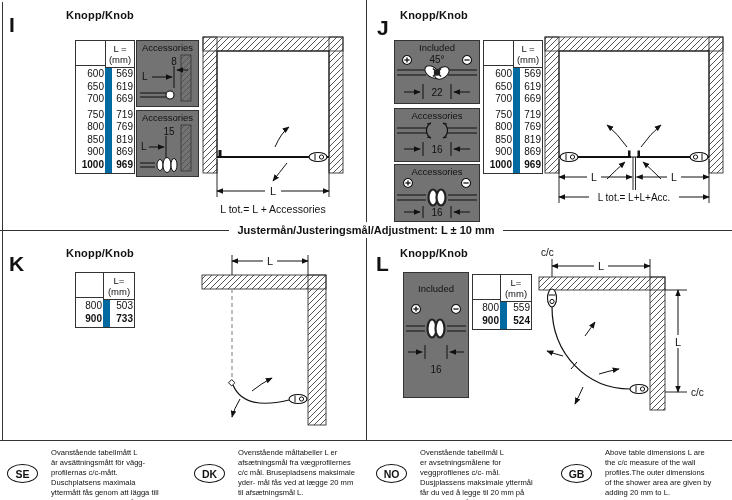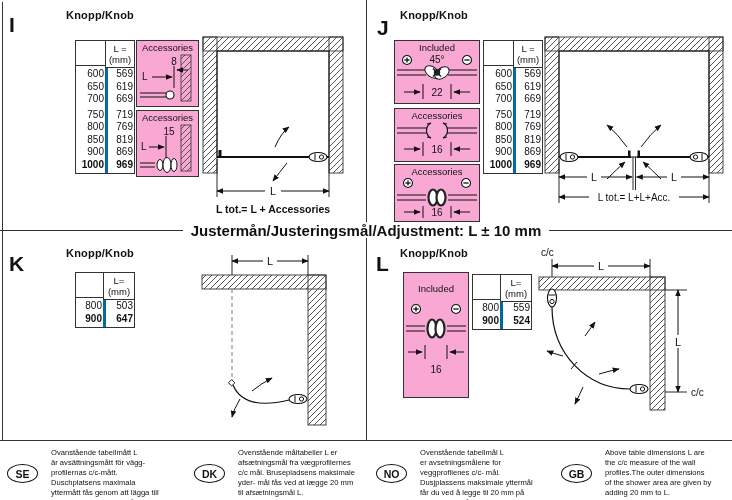--- a/index.html
+++ b/index.html
@@ -8,33 +8,33 @@
   .vline, .hline { position:absolute; background:#333; }
   .letter { position:absolute; font-size:21px; font-weight:bold; }
   .qheader { position:absolute; font-size:11px; font-weight:bold; letter-spacing:.2px; }
 
   .dtable { position:absolute; display:grid; background:#fff; border:1px solid #333; }
   .cols-a { grid-template-columns:29px 29px; }
   .cols-b { grid-template-columns:27px 31px; }
   .dtable .hc { border-bottom:1px solid #333; height:24px; }
   .dtable .hc2 { border-left:1px solid #333; font-size:9.5px; line-height:11px; text-align:center; padding-top:2px; }
   .dtable .cell { text-align:right; font-size:10px; line-height:12.5px; padding:0 1px; }
-  .dtable .c2 { border-left:3px solid #0369a1; }
+  .dtable .c2 { border-left:7px solid #0369a1; }
   .dtable .gaprow { padding-top:3px; }
   .dtable .lastrow { padding-bottom:2px;font-weight:bold; }
 
-  .ibox { position:absolute; border:1px solid #333; background:#f9a8d4; text-align:center; }
+  .ibox { position:absolute; border:1px solid #333; background:#737373; text-align:center; }
   .btitle { font-size:9.5px; line-height:12px; padding-top:1px; }
 
-  .totlabel { position:absolute; font-size:10.5px; text-align:center;font-weight:bold; }
+  .totlabel { position:absolute; font-size:10.5px; text-align:center; }
 
   .adjband { position:absolute; left:0; right:0; top:222px; height:16px;
              display:flex; align-items:center; }
   .adjband .rule { flex:1; height:1px; background:#333; }
-  .adjband .adjtext { padding:0 8px; font-size:15px; font-weight:bold; white-space:nowrap; }
+  .adjband .adjtext { padding:0 8px; font-size:11px; font-weight:bold; white-space:nowrap; }
 
   .footer { position:absolute; left:0; right:0; top:440px; bottom:0; border-top:1px solid #333;
             display:grid; grid-template-columns:187px 182px 185px 1fr;
             padding:5px 4px 0 7px; box-sizing:border-box; }
   .lang { display:flex; gap:13px; }
   .lang-oval { width:31px; height:19px; border:1.6px solid #111; border-radius:50%;
                font-size:10.5px; font-weight:bold; text-align:center; line-height:18px;
                flex:0 0 auto; margin-top:18px; box-sizing:border-box; }
   .lang-text { font-size:7.6px; line-height:1.33; white-space:pre-line; padding-top:2px; }
 
@@ -289,21 +289,21 @@
 
   <div class="dtable cols-b" style="left:75px; top:272px;">
     <div class="hc"></div>
     <div class="hc hc2">
       <div>L=</div>
       <div>(mm)</div>
     </div>
     <div class="cell">800</div>
     <div class="cell c2">503</div>
     <div class="cell lastrow">900</div>
-    <div class="cell c2 lastrow">647</div>
+    <div class="cell c2 lastrow">733</div>
   </div>
 
   <svg width="150" height="178" viewBox="0 0 150 178" style="position:absolute; left:196px; top:249px;">
     <line x1="36" y1="6" x2="36" y2="26" stroke="#111" stroke-width="0.9"></line>
     <line x1="112" y1="6" x2="112" y2="26" stroke="#111" stroke-width="0.9"></line>
     <line x1="36" y1="12" x2="112" y2="12" stroke="#111" stroke-width="1" marker-start="url(#arr)" marker-end="url(#arr)"></line>
     <rect x="67" y="5" width="14" height="13" fill="#fff"></rect>
     <text x="74" y="16" font-size="11" text-anchor="middle">L</text>
     <rect x="6" y="26" width="124" height="14" fill="url(#hatch)" stroke="#333" stroke-width="0.9"></rect>
     <rect x="112" y="26" width="18" height="150" fill="url(#hatch)" stroke="#333" stroke-width="0.9"></rect>

